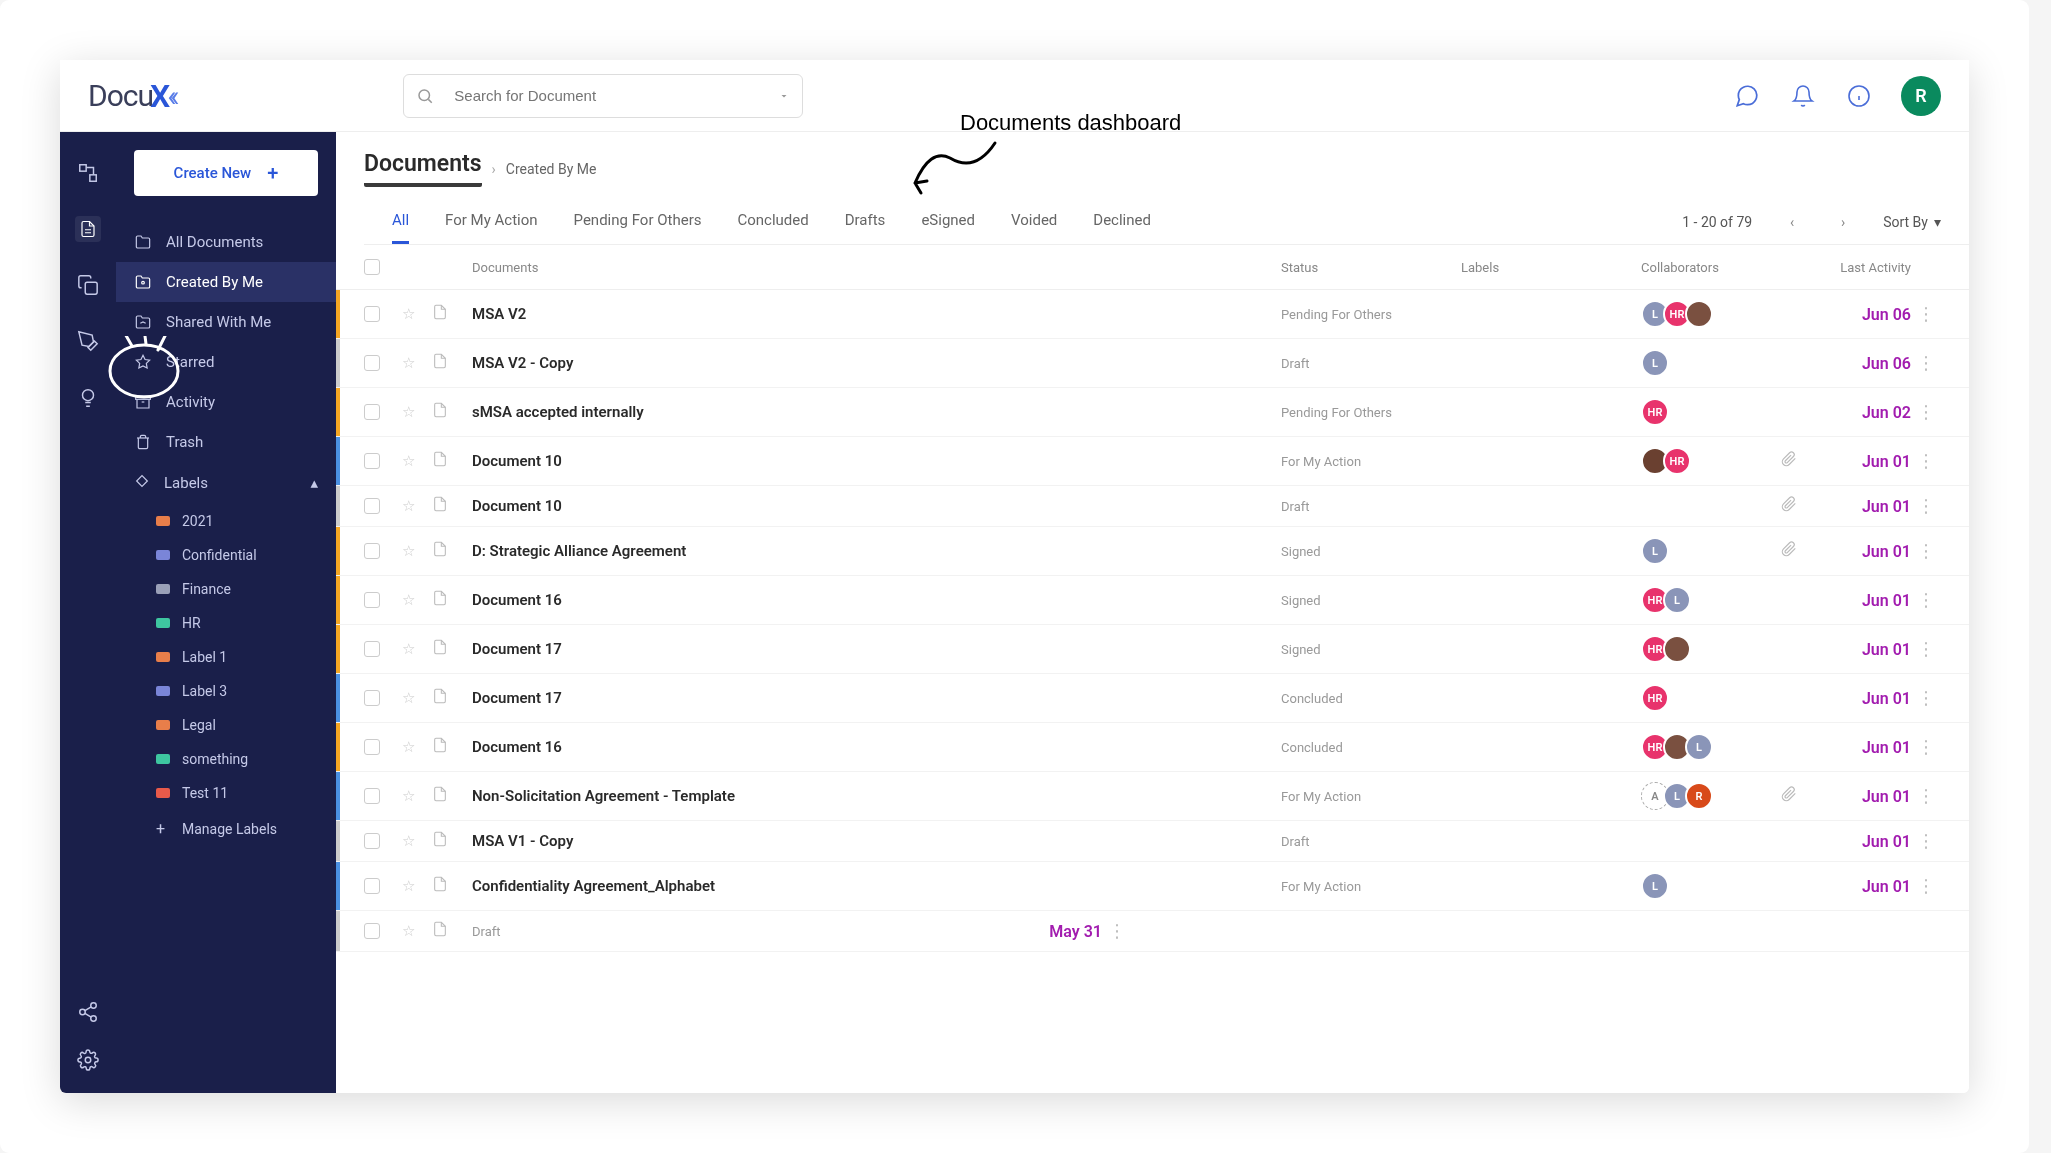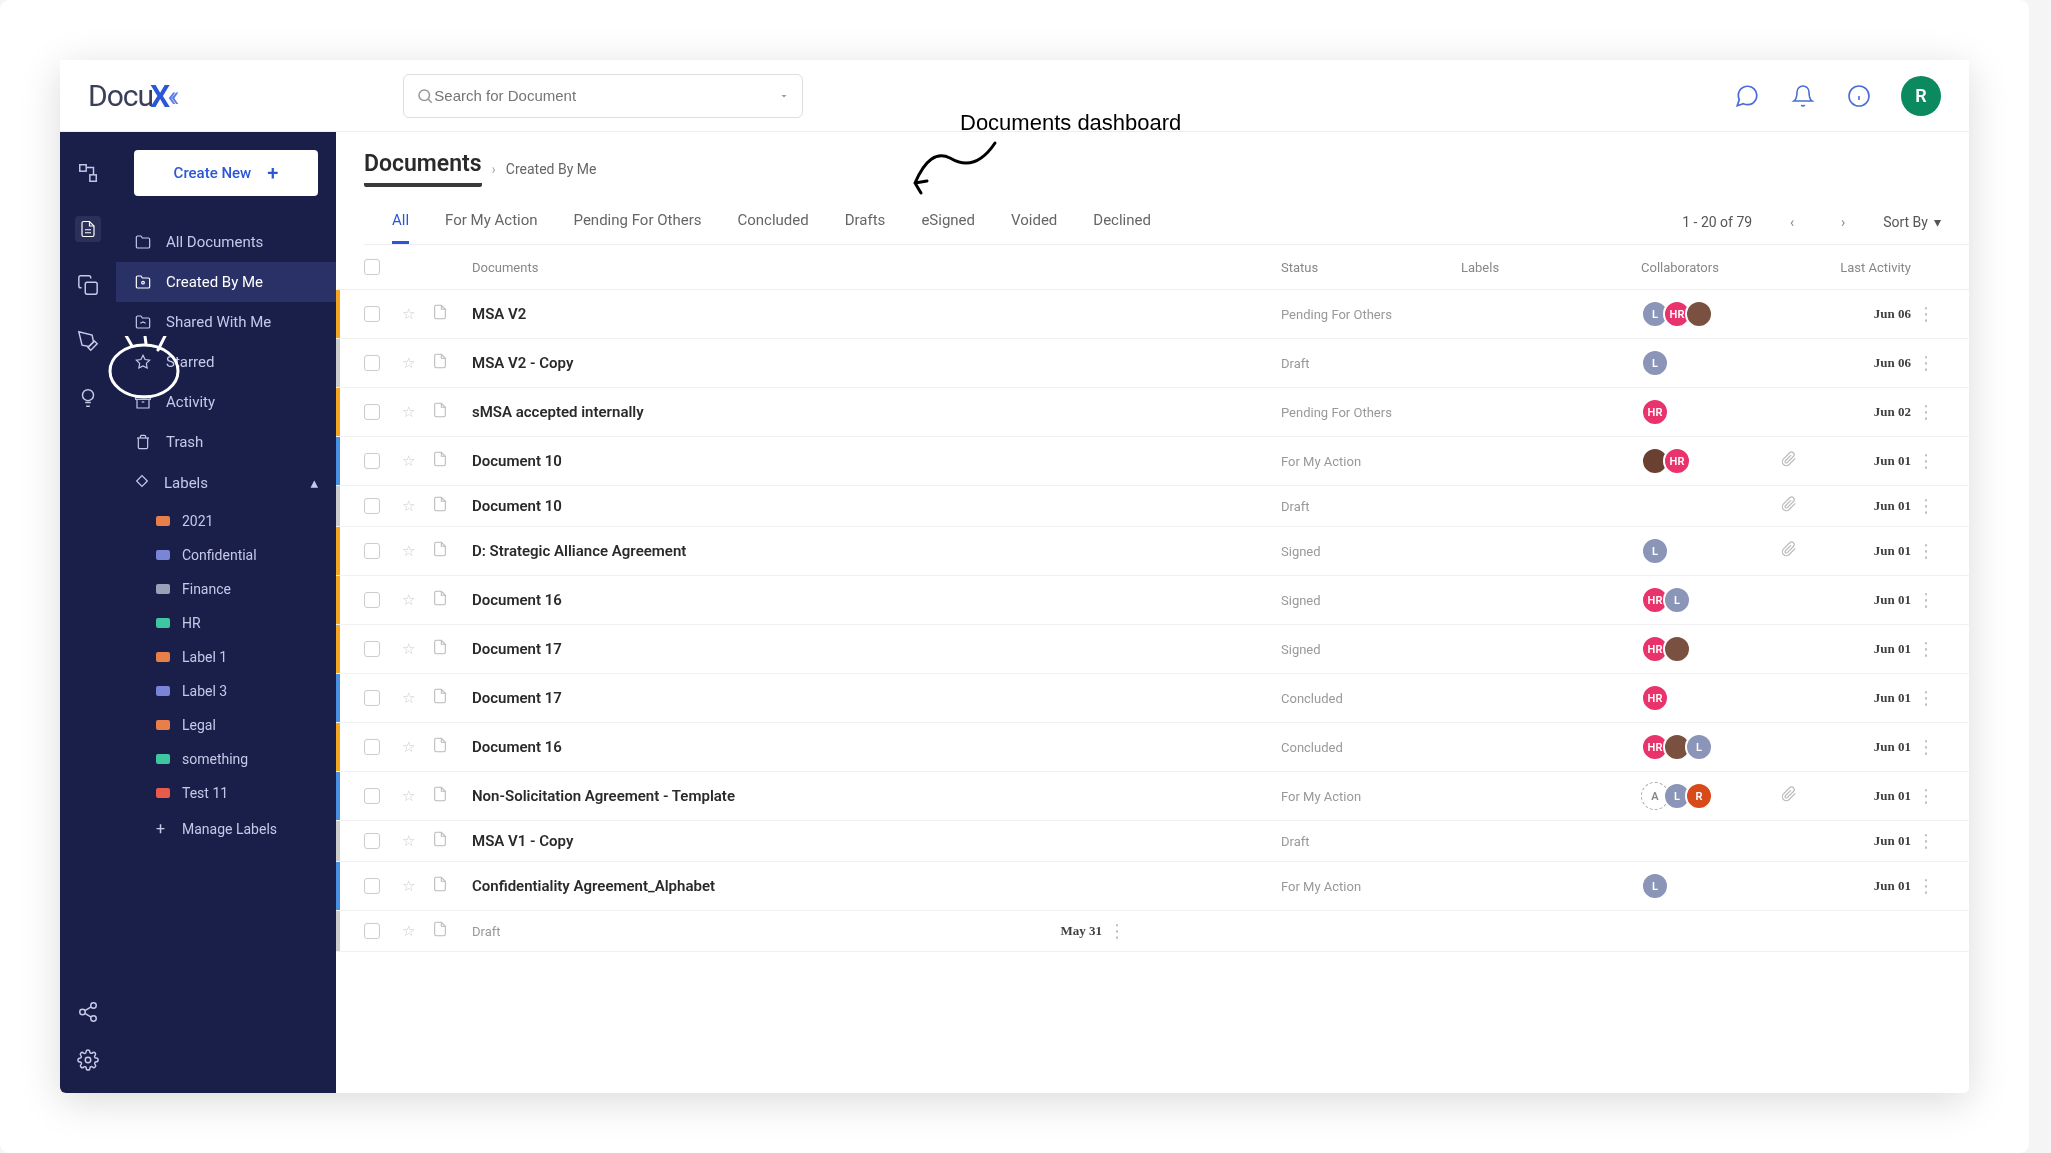--- a/index.html
+++ b/index.html
@@ -5,21 +5,21 @@
 * { box-sizing: border-box; margin: 0; padding: 0; }
 body { font-family: -apple-system, BlinkMacSystemFont, "Segoe UI", Roboto, sans-serif; background: #f5f5f5; color: #333; }
 .app { display: flex; width: 2029px; height: 1153px; background: #fff; position: relative; padding: 60px; border-radius: 9px; }
 .shell { display: flex; width: 100%; height: 100%; box-shadow: 0 8px 40px rgba(0,0,0,0.15); border-radius: 6px; overflow: hidden; background: #fff; }
 
 
 .topbar { position: absolute; top: 60px; left: 60px; right: 60px; height: 72px; display: flex; align-items: center; padding: 0 28px; background: #fff; border-bottom: 1px solid #eee; z-index: 10; }
 .logo { font-size: 30px; font-weight: 400; color: #3a3f5a; letter-spacing: -1px; display: flex; align-items: center; }
 .logo .x { color: #2a56d8; font-weight: 600; margin-left: -3px; font-size: 32px; }
 .search-wrap { margin-left: 230px; display: flex; align-items: center; width: 400px; height: 44px; border: 1px solid #ddd; border-radius: 6px; padding: 0 12px; color: #888; }
-.search-wrap input { border: none; outline: none; flex: 1; font-size: 15px; color: #666; margin-left: 0; }
+.search-wrap input { border: none; outline: none; flex: 1; font-size: 15px; color: #666; margin-left: 20px; }
 .search-wrap .chev { margin-left: auto; }
 .top-right { margin-left: auto; display: flex; align-items: center; gap: 28px; }
 .icon-btn { width: 28px; height: 28px; display: flex; align-items: center; justify-content: center; cursor: pointer; color: #4a6dd8; }
 .avatar { width: 40px; height: 40px; border-radius: 50%; background: #0a8a5e; color: #fff; display: flex; align-items: center; justify-content: center; font-weight: 600; font-size: 18px; }
 
 
 .leftrail { width: 56px; background: #1a1f4a; display: flex; flex-direction: column; align-items: center; padding-top: 100px; gap: 30px; color: #c5c9e8; position: relative; }
 .leftrail .rail-icon { width: 26px; height: 26px; display: flex; align-items: center; justify-content: center; cursor: pointer; }
 .leftrail .rail-bottom { margin-top: auto; margin-bottom: 20px; display: flex; flex-direction: column; gap: 22px; align-items: center; }
 
@@ -68,21 +68,21 @@
 .bar.grey { background: #ccc; }
 .trow .status { font-size: 13px; color: #999; }
 .trow .docname { font-weight: 600; color: #2a2a2a; }
 .trow .check { width: 16px; height: 16px; border: 1.5px solid #ccc; border-radius: 3px; }
 .trow .star { color: #ccc; cursor: pointer; }
 .trow .type-icon { color: #bbb; }
 .collab-wrap { display: flex; align-items: center; }
 .collab { width: 28px; height: 28px; border-radius: 50%; display: flex; align-items: center; justify-content: center; font-size: 11px; font-weight: 600; color: #fff; margin-left: -6px; border: 2px solid #fff; }
 .collab:first-child { margin-left: 0; }
 .attach-icon { color: #bbb; }
-.date { font-size: 13px; font-weight: 600; color: #404040; font-family: Liberation Serif, serif; }
+.date { font-size: 16px; font-weight: 600; color: #a21caf; }
 .row-menu { color: #bbb; cursor: pointer; font-size: 18px; line-height: 1; }
 
 
 .annotation { position: absolute; top: 110px; left: 960px; z-index: 20; font-family: Liberation Sans, sans-serif; font-size: 22px; color: #000; pointer-events: none; }
 .annotation svg { position: absolute; top: 28px; left: -60px; }
 
 .hand-circle { position: absolute; top: 336px; left: 104px; z-index: 30; pointer-events: none; }
 </style>
 </head>
 <body>

